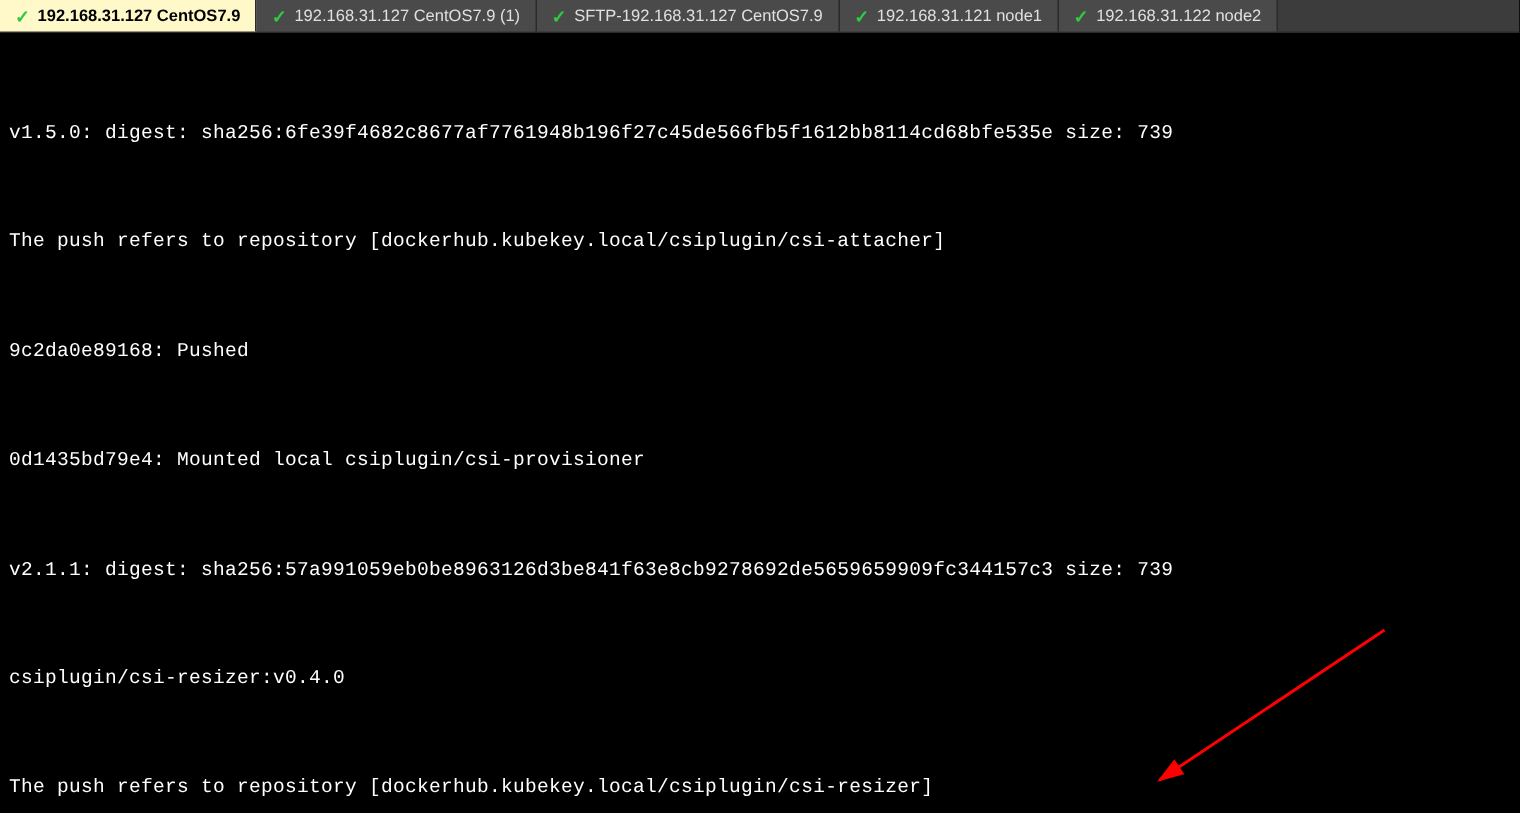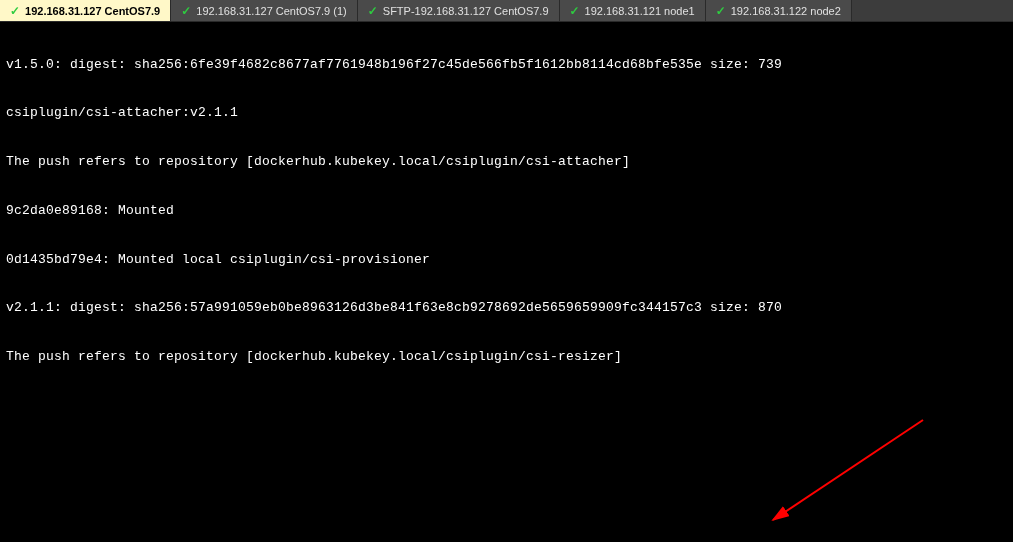--- a/index.html
+++ b/index.html
@@ -43,21 +43,21 @@
       font-size: 12px;
     }
     .terminal {
       padding: 2px 6px;
       color: #fff;
       line-height: 1.25;
       white-space: pre;
       font-size: 13px;
       letter-spacing: 0.2px;
     }
-    .term-line { display: block; }
+    .term-line { display: block; margin-top: 24px; }
     .arrow {
       position: absolute;
       right: 80px;
       top: 415px;
       pointer-events: none;
     }
   </style>
 </head>
 <body>
 
@@ -79,25 +79,25 @@
     <span>192.168.31.121 node1</span>
   </div>
   <div class="tab">
     <span class="tab-check">✓</span>
     <span>192.168.31.122 node2</span>
   </div>
 </div>
 
 <div class="terminal">
   <span class="term-line">v1.5.0: digest: sha256:6fe39f4682c8677af7761948b196f27c45de566fb5f1612bb8114cd68bfe535e size: 739</span>
-  <span class="term-line">csiplugin/csi-attacher:v2.1.1</span>
   <span class="term-line">The push refers to repository [dockerhub.kubekey.local/csiplugin/csi-attacher]</span>
-  <span class="term-line">9c2da0e89168: Mounted</span>
+  <span class="term-line">9c2da0e89168: Pushed</span>
   <span class="term-line">0d1435bd79e4: Mounted local csiplugin/csi-provisioner</span>
-  <span class="term-line">v2.1.1: digest: sha256:57a991059eb0be8963126d3be841f63e8cb9278692de5659659909fc344157c3 size: 870</span>
+  <span class="term-line">v2.1.1: digest: sha256:57a991059eb0be8963126d3be841f63e8cb9278692de5659659909fc344157c3 size: 739</span>
+  <span class="term-line">csiplugin/csi-resizer:v0.4.0</span>
   <span class="term-line">The push refers to repository [dockerhub.kubekey.local/csiplugin/csi-resizer]</span>
   
   
   
   
   
   
   
   
   

